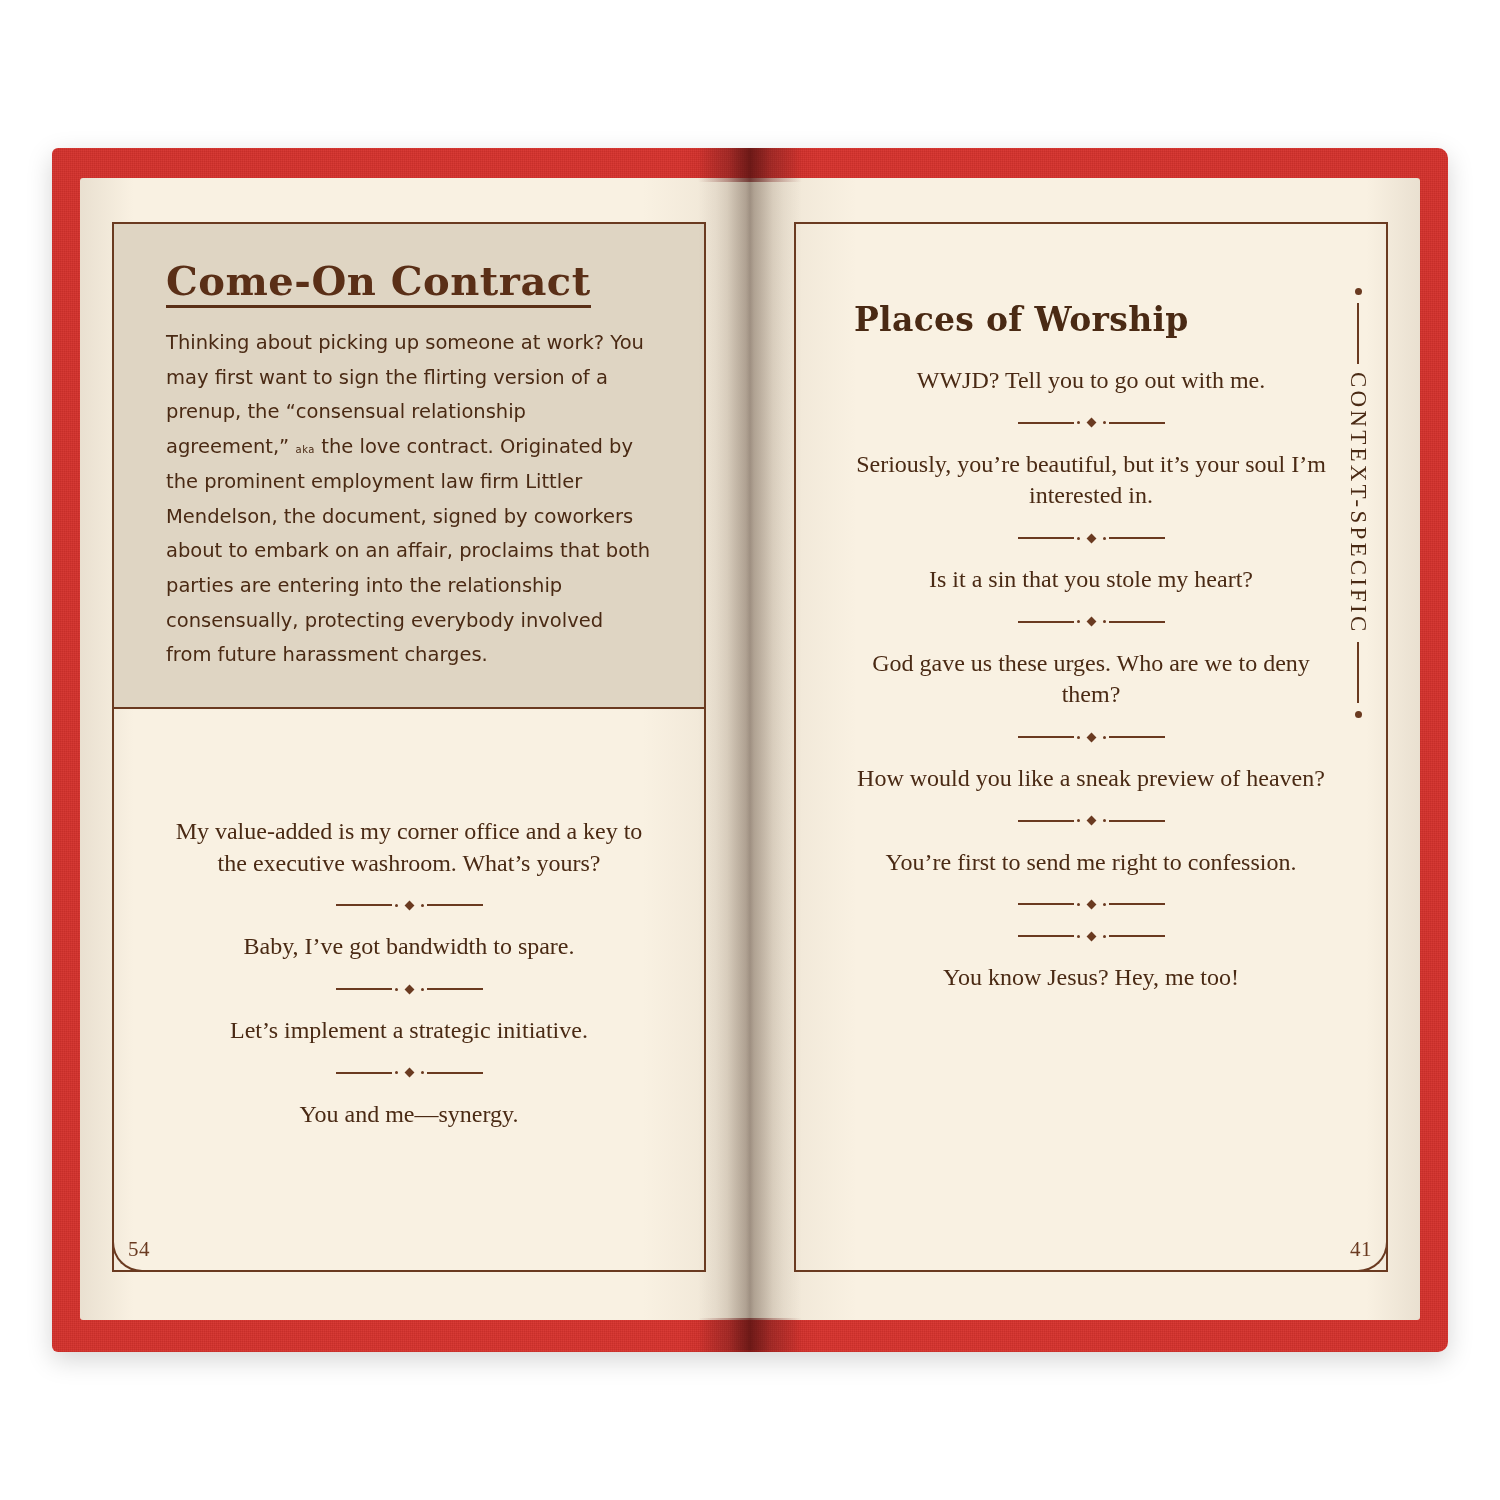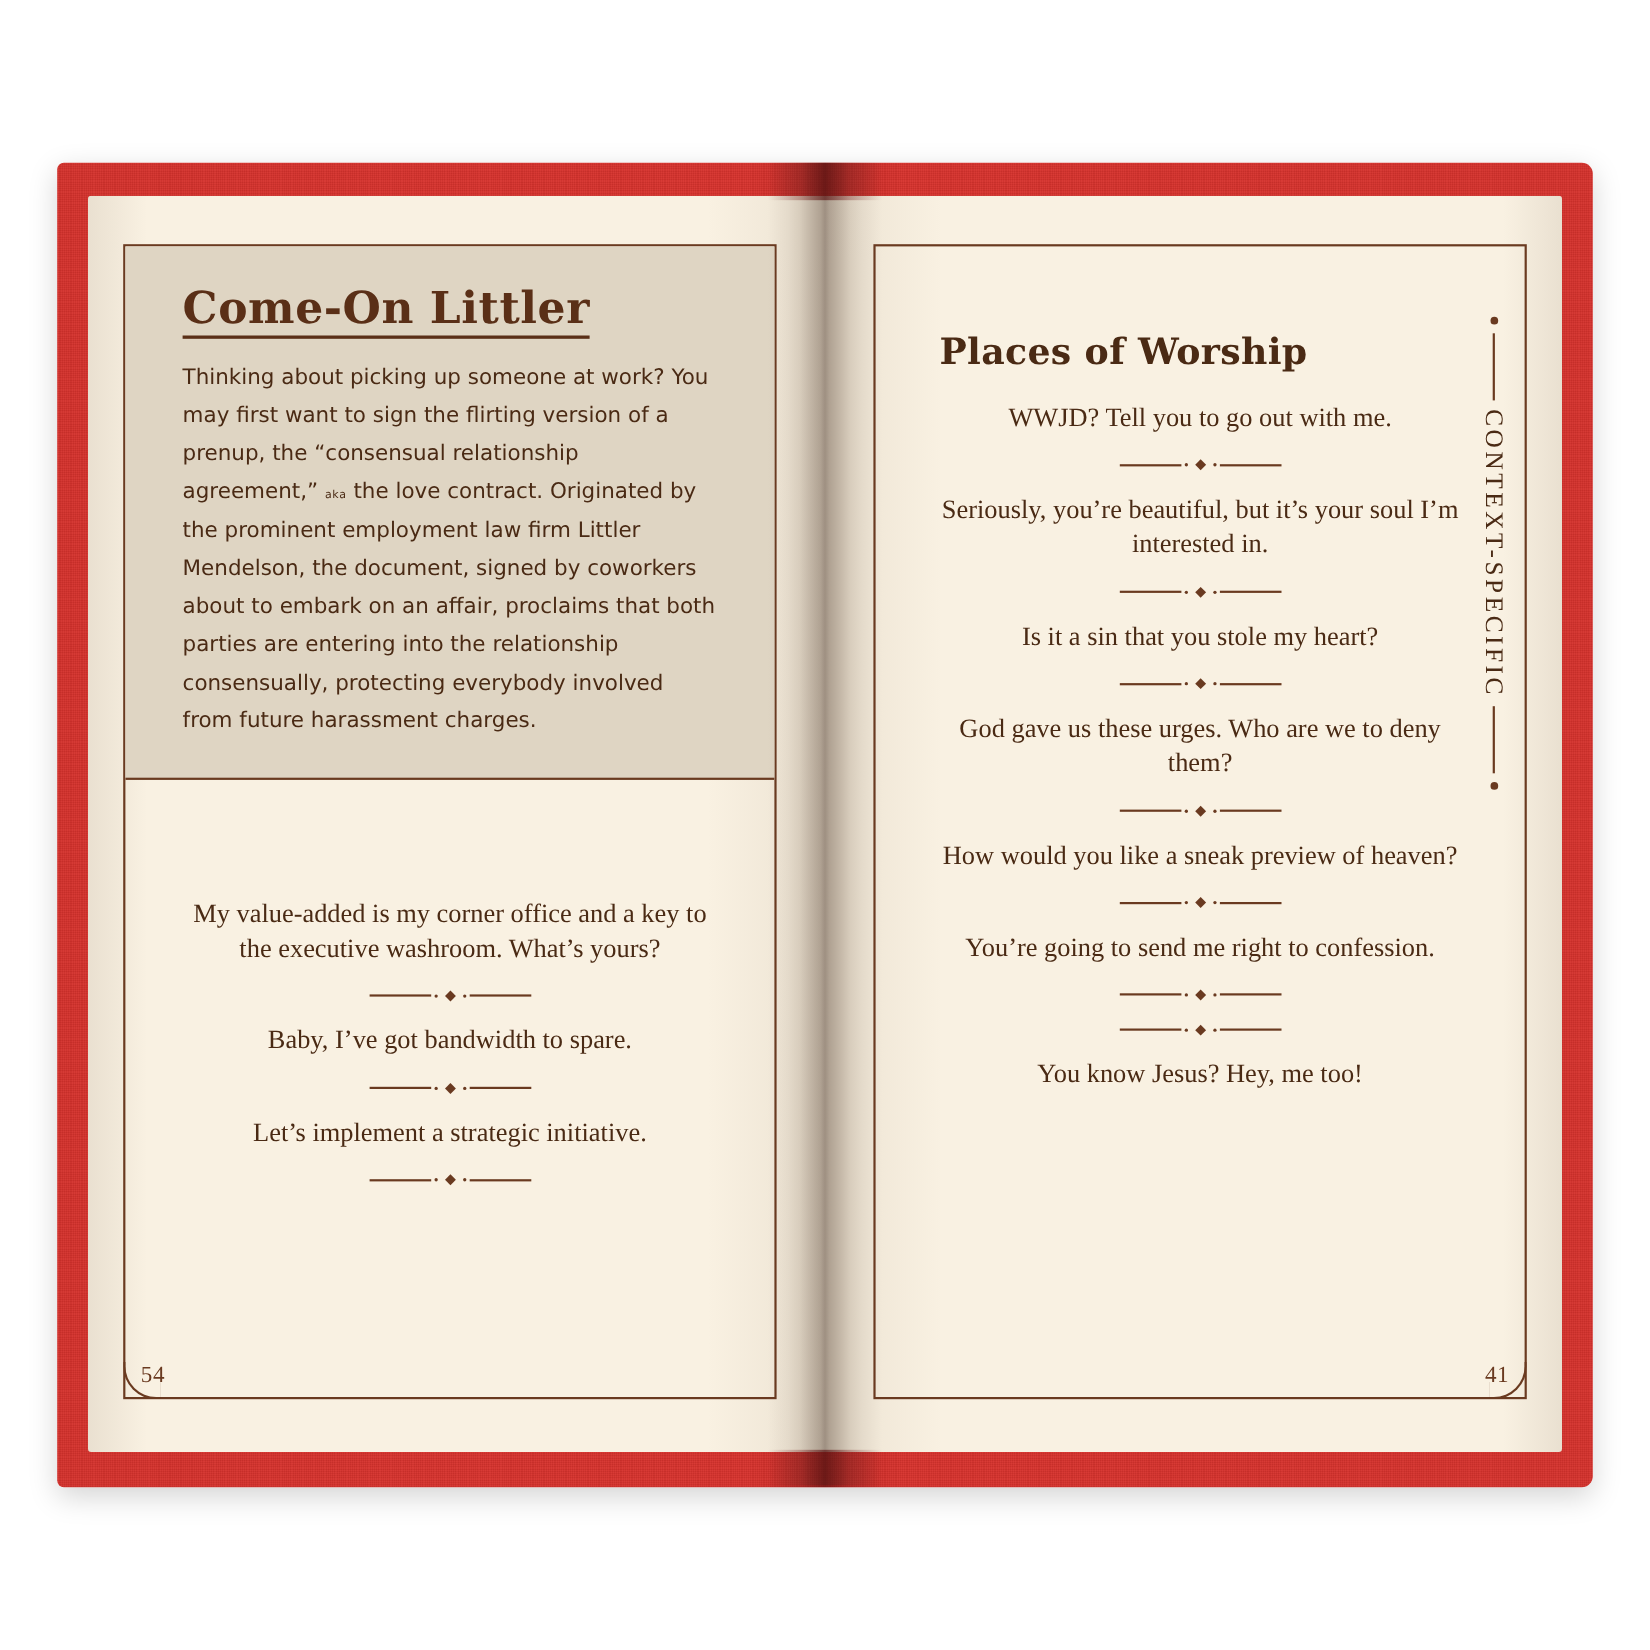--- a/index.html
+++ b/index.html
@@ -299,21 +299,21 @@
   <div class="spine-bottom"></div>
 
   <div class="pages">
 
     <div class="page page-left">
       <div class="frame frame-left">
         <div class="corner bl"></div>
         <div class="page-num left">54</div>
 
         <div class="intro-box">
-          <h1 class="intro-title">Come-On Littler</h1>
+          <h1 class="intro-title">Come-On Contract</h1>
           <p class="intro-body"><span>Thinking about picking up someone at work? You may first want to sign the flirting version of a prenup, the “consensual relationship agreement,” </span><span class="smallcaps">aka</span><span> the love contract. Originated by the prominent employment law firm Littler Mendelson, the document, signed by coworkers about to embark on an affair, proclaims that both parties are entering into the relationship consensually, protecting everybody involved from future harassment charges.</span></p>
         </div>
 
         <div class="lines-area left-lines">
           <p class="line">My value-added is my corner office and a key to the executive washroom. What’s yours?</p>
           <div class="divider">
               <span class="bar"></span>
               <span class="dot"></span>
               <span class="dia"></span>
               <span class="dot"></span>
@@ -328,20 +328,21 @@
               <span class="bar"></span>
             </div>
           <p class="line">Let’s implement a strategic initiative.</p>
           <div class="divider">
               <span class="bar"></span>
               <span class="dot"></span>
               <span class="dia"></span>
               <span class="dot"></span>
               <span class="bar"></span>
             </div>
+          <p class="line">You and me—synergy.</p>
         </div>
       </div>
     </div>
 
     <div class="page page-right">
       <div class="frame frame-right">
         <div class="corner br"></div>
         <div class="page-num right">41</div>
 
         <div class="lines-area right-lines">
@@ -380,21 +381,21 @@
               <span class="bar"></span>
             </div>
           <p class="line">How would you like a sneak preview of heaven?</p>
           <div class="divider">
               <span class="bar"></span>
               <span class="dot"></span>
               <span class="dia"></span>
               <span class="dot"></span>
               <span class="bar"></span>
             </div>
-          <p class="line">You’re going to send me right to confession.</p>
+          <p class="line">You’re first to send me right to confession.</p>
           <div class="divider">
               <span class="bar"></span>
               <span class="dot"></span>
               <span class="dia"></span>
               <span class="dot"></span>
               <span class="bar"></span>
             </div>
           <div class="divider">
               <span class="bar"></span>
               <span class="dot"></span>

